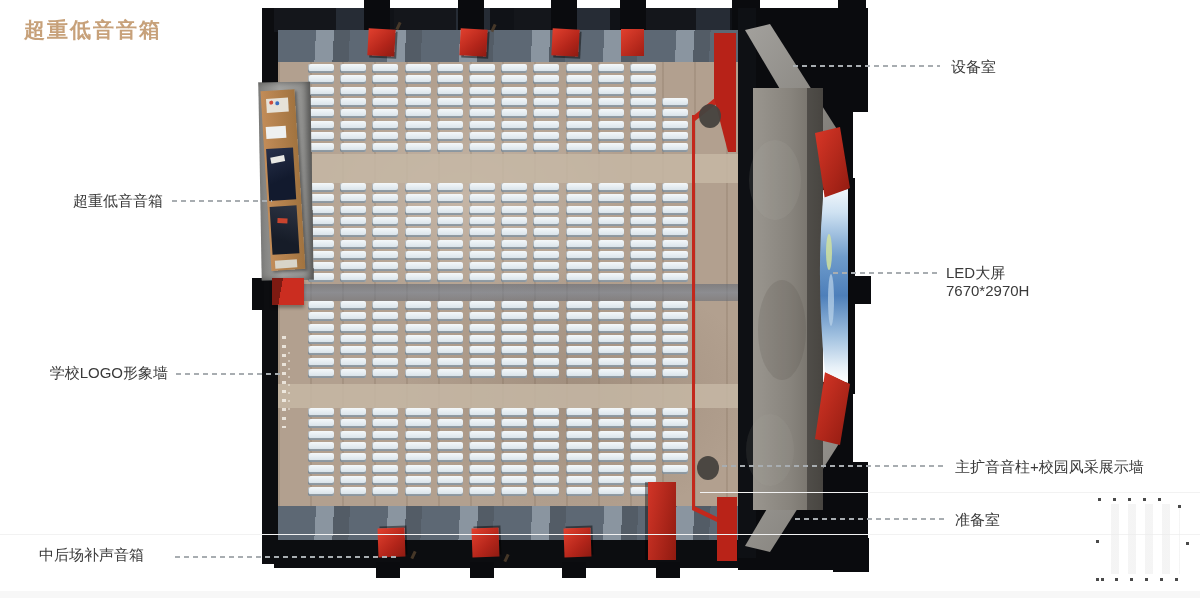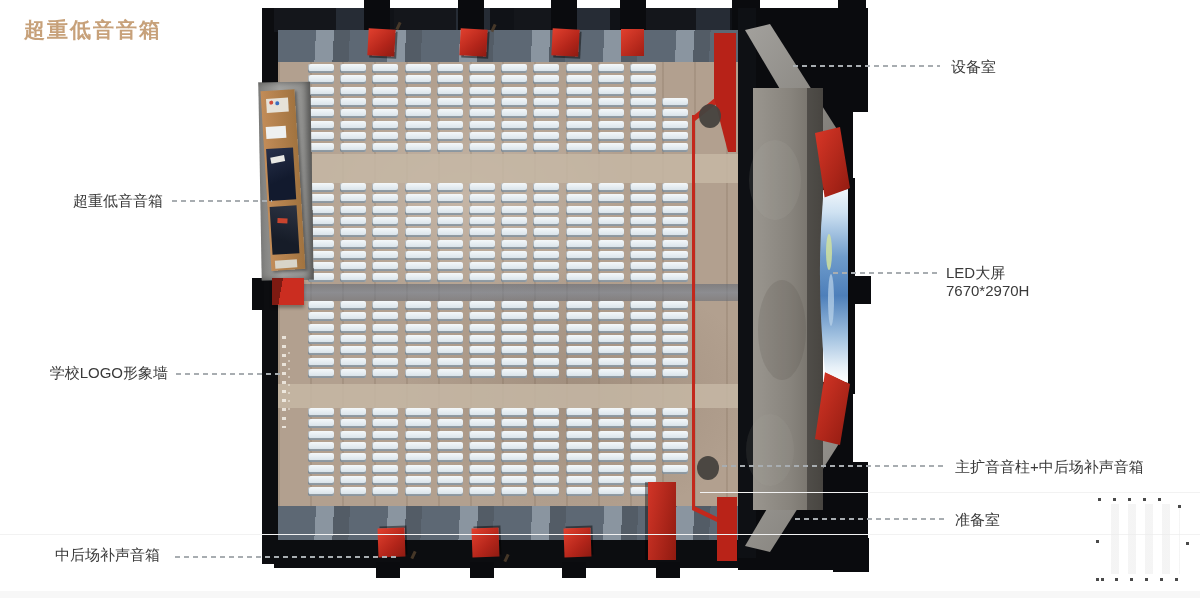--- a/index.html
+++ b/index.html
@@ -579,32 +579,32 @@
 <div class="leader" style="left:793px;top:65px;width:147px;"></div>
 <div class="lbl r" style="left:951px;top:58px;">设备室</div>
 
 <div class="leader" style="left:833px;top:272px;width:105px;"></div>
 <div class="lbl r" style="left:946px;top:264px;">
   <div>LED大屏</div>
   <div>7670*2970H</div>
 </div>
 
 <div class="leader" style="left:722px;top:465px;width:223px;"></div>
-<div class="lbl r" style="left:955px;top:458px;">主扩音音柱+中后场补声音箱</div>
+<div class="lbl r" style="left:955px;top:458px;">主扩音音柱+校园风采展示墙</div>
 
 <div class="leader" style="left:795px;top:518px;width:150px;"></div>
 <div class="lbl r" style="left:955px;top:511px;">准备室</div>
 
 <div class="lbl l" style="left:28px;top:192px;width:135px;">超重低音音箱</div>
 <div class="leader" style="left:172px;top:200px;width:100px;"></div>
 
 <div class="lbl l" style="left:28px;top:364px;width:140px;">学校LOGO形象墙</div>
 <div class="leader" style="left:176px;top:373px;width:107px;"></div>
 
-<div class="lbl l" style="left:28px;top:546px;width:132px;">中后场补声音箱</div>
+<div class="lbl l" style="left:12px;top:546px;width:132px;">中后场补声音箱</div>
 <div class="leader" style="left:175px;top:556px;width:222px;"></div>
 
 <div class="faint-line" style="left:700px;top:492px;width:500px;"></div>
 <div class="faint-line" style="left:0;top:534px;width:1200px;"></div>
 <div id="bottom-band"></div>
 <div id="wm">
   <div id="wm-bars"></div>
 <div class="wm-dot" style="left: 4px; top: 2px;"></div>
     <div class="wm-dot" style="left: 19px; top: 2px;"></div>
     <div class="wm-dot" style="left: 34px; top: 2px;"></div>

